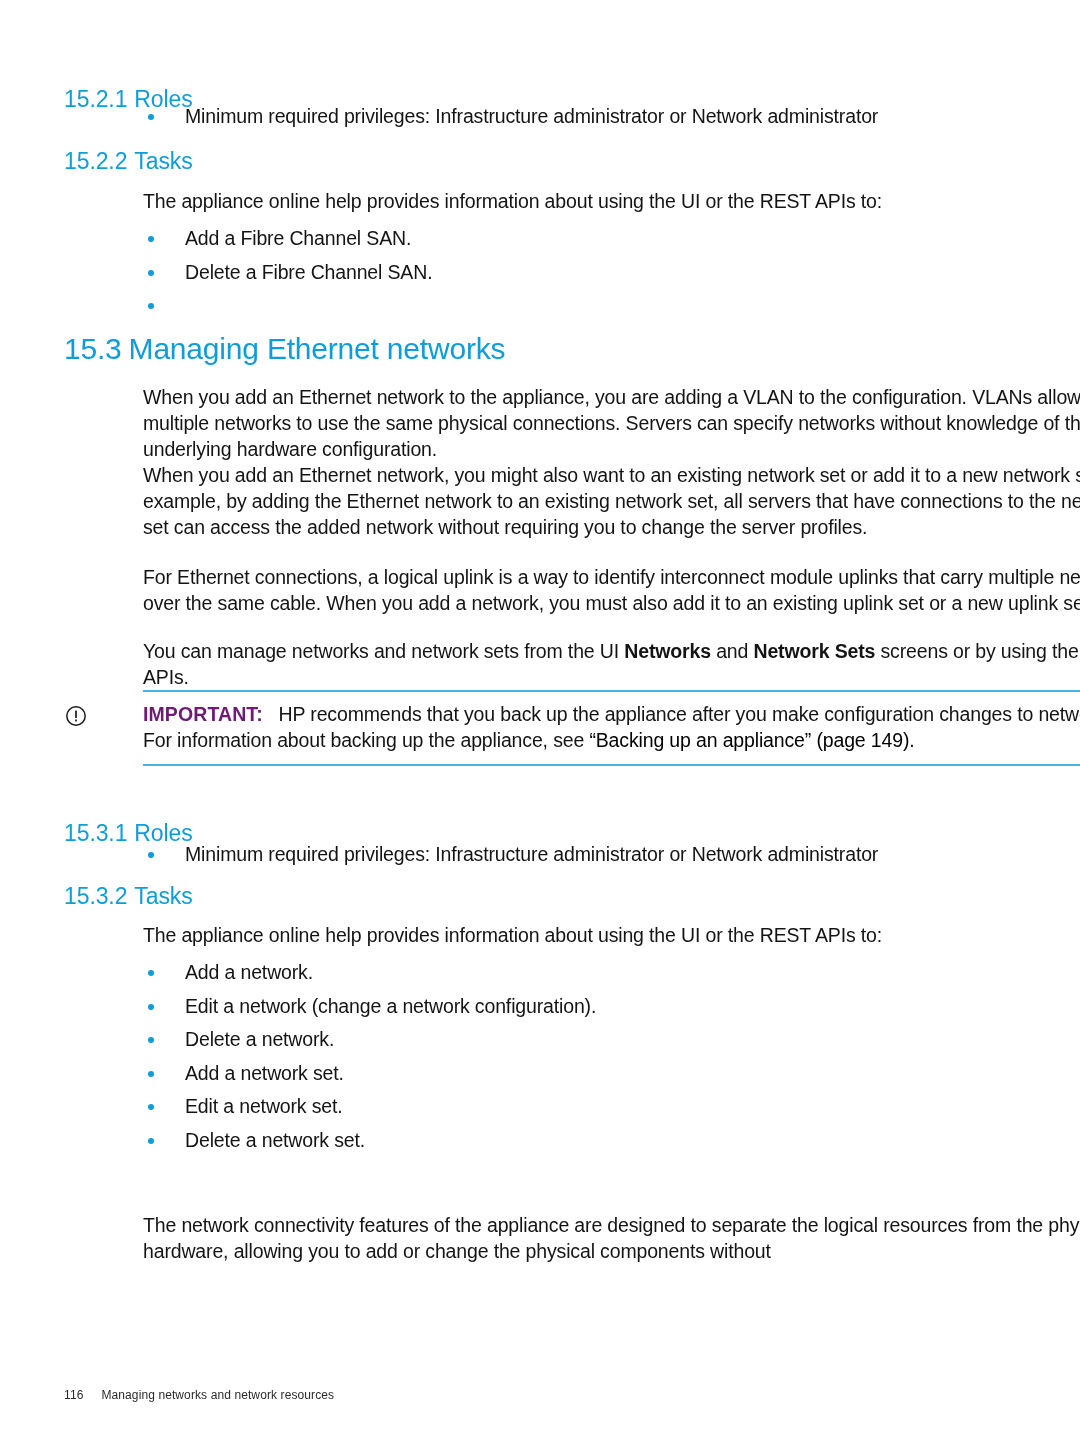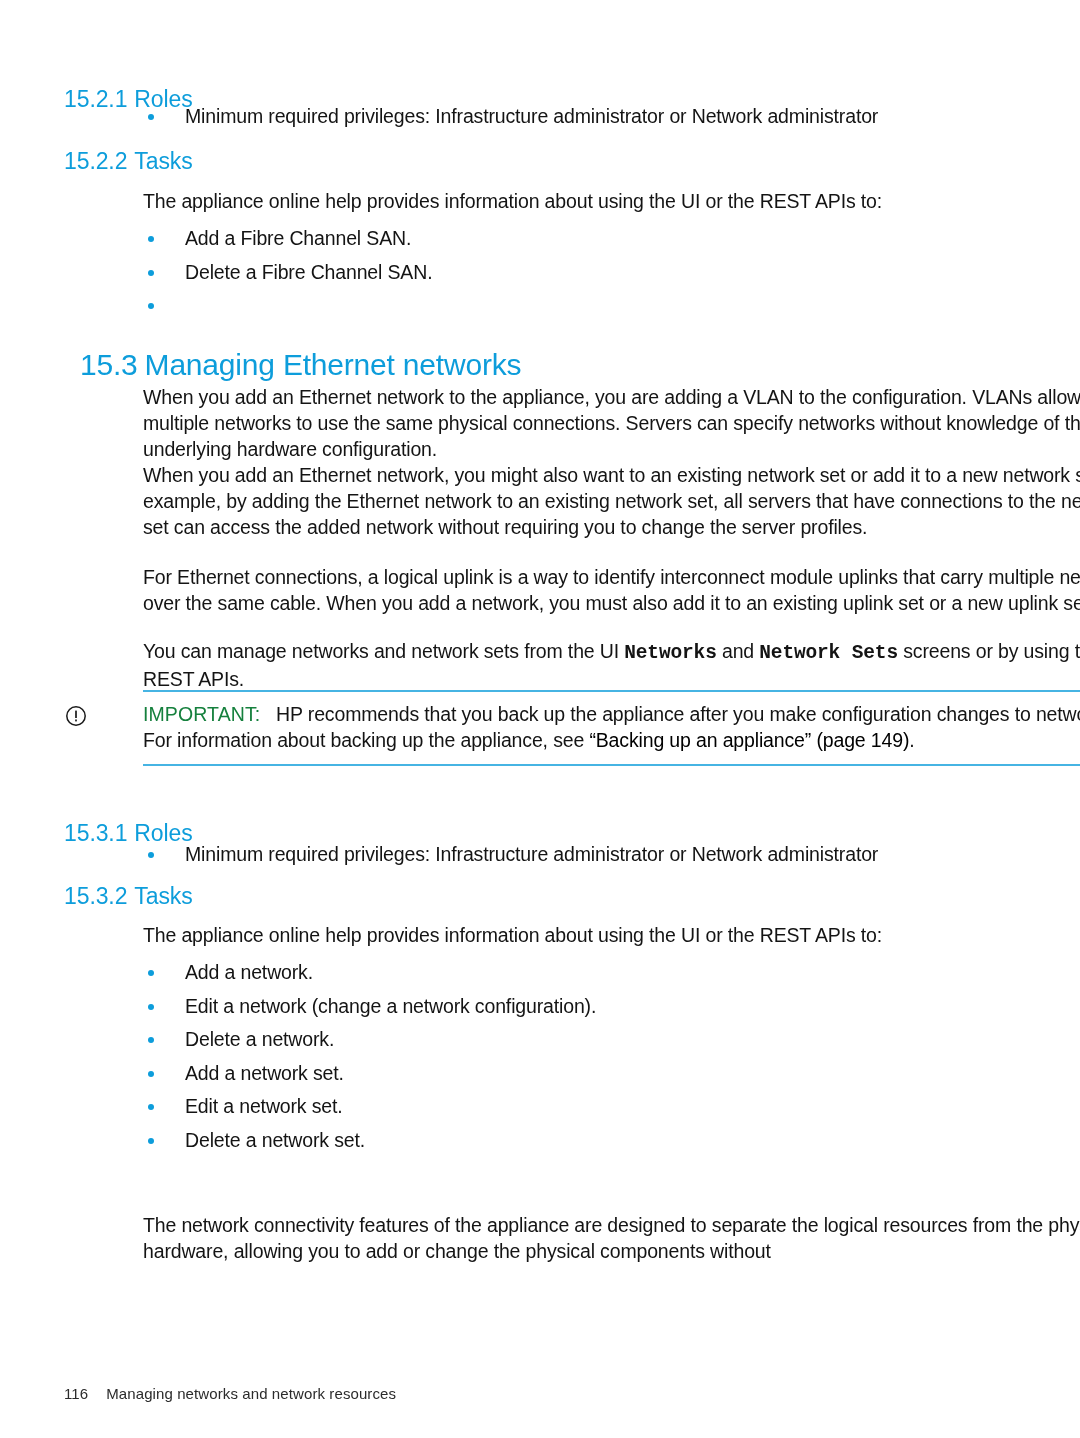--- a/index.html
+++ b/index.html
@@ -22,21 +22,21 @@
     height: 1438px;
     box-sizing: border-box;
   }
 
   
   .h2 {
     color: #0d9ddb;
     font-size: 30px;
     font-weight: 400;
     letter-spacing: -0.2px;
-    margin: 16px;
+    margin: 0;
     padding: 0;
     line-height: 1.15;
   }
   .h3 {
     color: #0d9ddb;
     font-size: 23px;
     font-weight: 400;
     letter-spacing: -0.1px;
     margin: 0;
     padding: 0;
@@ -47,21 +47,21 @@
   
   .body-block {
     margin-left: 143px;
     margin-right: 92px;
     font-size: 19.5px;
     line-height: 26px;
     color: #141414;
     text-align: left;
     letter-spacing: -0.15px;
   }
-  .body-block b { font-weight: 700; font-family: Liberation Mono, monospace; }
+  .body-block b { font-weight: 700; }
 
   
   ul.bullets {
     list-style: none;
     margin: 0;
     padding: 0;
     margin-left: 143px;
   }
   ul.bullets li {
     position: relative;
@@ -98,32 +98,32 @@
     height: 22px;
   }
   .admon .icon-wrap svg { display: block; }
   .admon .atext {
     font-size: 19.5px;
     line-height: 26px;
     color: #141414;
     letter-spacing: -0.15px;
   }
   .admon .alabel {
-    color: #15803d;
-    font-weight: 400;
+    color: #701a75;
+    font-weight: 700;
     letter-spacing: 0.1px;
   }
   .admon .xref { color: #000000; }
 
   
   .footer {
     position: absolute;
     left: 64px;
     bottom: 36px;
-    font-size: 15px;
+    font-size: 12px;
     color: #2b2b2b;
     letter-spacing: 0.1px;
   }
   .footer .pg { margin-right: 18px; }
 </style>
 </head>
 <body>
 
 <div class="page">
 

